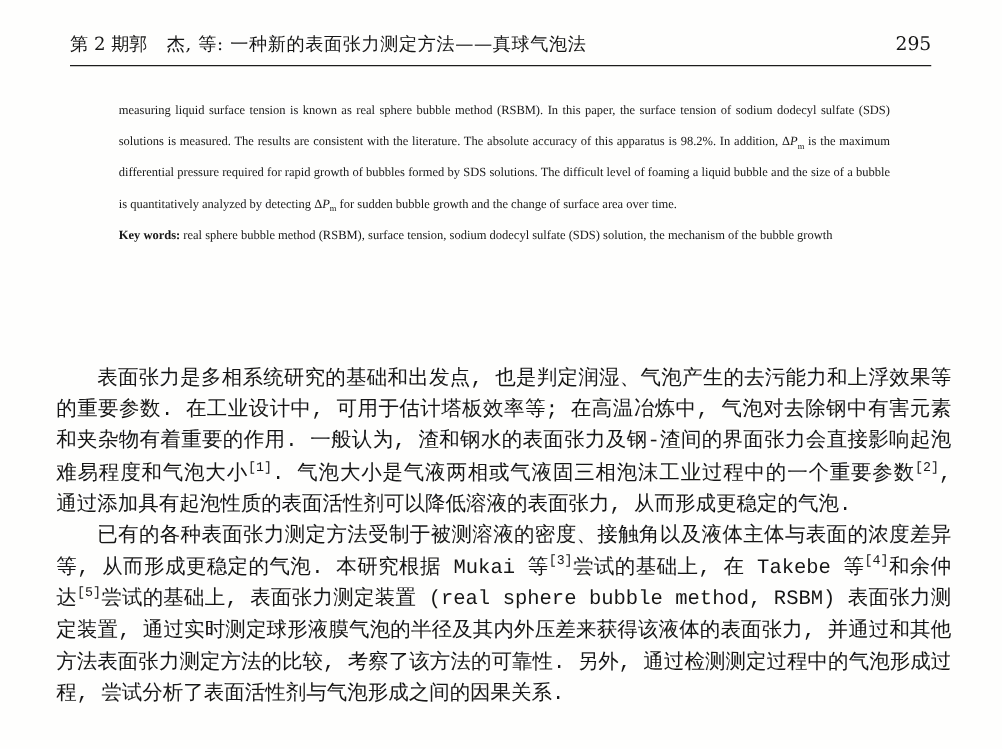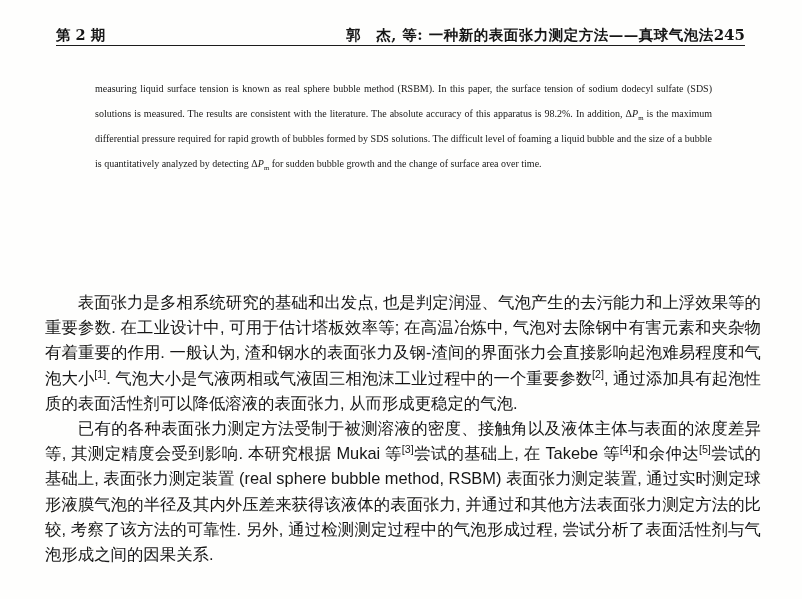--- a/index.html
+++ b/index.html
@@ -15,27 +15,27 @@
   }
   
   .header {
     position: absolute;
     top: 26px;
     left: 56px;
     right: 57px;
     display: flex;
     align-items: baseline;
     font-size: 14.5px;
+    padding-bottom: 7px;
     border-bottom: 1.6px solid #1c1c1c;
-    font-weight: bold;
   }
   .header .issue { white-space: nowrap; }
   .header .running-title {
     flex: 1;
-    text-align: right;
+    text-align: left;
     letter-spacing: 0.5px;
     white-space: nowrap;
   }
   .header .pageno { white-space: nowrap; font-size: 15px; }
   
   .abstract-block {
     position: absolute;
     top: 76px;
     left: 95px;
     width: 617px;
@@ -54,42 +54,43 @@
   .keywords strong { font-weight: bold; }
   
   .cn-body {
     position: absolute;
     top: 290px;
     left: 45px;
     width: 716px;
     font-size: 16.4px;
     line-height: 25.2px;
     text-align: justify;
-    font-family: Liberation Sans, sans-serif;
+    font-family: Liberation Mono, monospace;
   }
   .cn-body p { text-indent: 2em; text-align: justify; }
   .cn-body sup {
     font-size: 0.65em;
     line-height: 0;
     vertical-align: super;
   }
 </style>
 </head>
 <body>
 
 <div class="page">
 
   <div class="header">
     <span class="issue">第 2 期</span>
     <span class="running-title">郭　杰, 等: 一种新的表面张力测定方法——真球气泡法</span>
-    <span class="pageno">245</span>
+    <span class="pageno">295</span>
   </div>
 
   <div class="abstract-block">
     <p><span>measuring liquid surface tension is known as real sphere bubble method (RSBM). In this paper, the surface tension of sodium dodecyl sulfate (SDS) solutions is measured. The results are consistent with the literature. The absolute accuracy of this apparatus is 98.2%. In addition, Δ</span><span class="it">P</span><sub>m</sub><span> is the maximum differential pressure required for rapid growth of bubbles formed by SDS solutions. The difficult level of foaming a liquid bubble and the size of a bubble is quantitatively analyzed by detecting Δ</span><span class="it">P</span><sub>m</sub><span> for sudden bubble growth and the change of surface area over time.</span></p>
+    <p class="keywords"><strong>Key words:</strong><span> real sphere bubble method (RSBM), surface tension, sodium dodecyl sulfate (SDS) solution, the mechanism of the bubble growth</span></p>
   </div>
 
   <div class="cn-body">
     <p><span>表面张力是多相系统研究的基础和出发点, 也是判定润湿、气泡产生的去污能力和上浮效果等的重要参数. 在工业设计中, 可用于估计塔板效率等; 在高温冶炼中, 气泡对去除钢中有害元素和夹杂物有着重要的作用. 一般认为, 渣和钢水的表面张力及钢-渣间的界面张力会直接影响起泡难易程度和气泡大小</span><sup>[1]</sup><span>. 气泡大小是气液两相或气液固三相泡沫工业过程中的一个重要参数</span><sup>[2]</sup><span>, 通过添加具有起泡性质的表面活性剂可以降低溶液的表面张力, 从而形成更稳定的气泡.</span></p>
-    <p><span>已有的各种表面张力测定方法受制于被测溶液的密度、接触角以及液体主体与表面的浓度差异等, 其测定精度会受到影响. 本研究根据 Mukai 等</span><sup>[3]</sup><span>尝试的基础上, 在 Takebe 等</span><sup>[4]</sup><span>和余仲达</span><sup>[5]</sup><span>尝试的基础上, 表面张力测定装置 (real sphere bubble method, RSBM) 表面张力测定装置, 通过实时测定球形液膜气泡的半径及其内外压差来获得该液体的表面张力, 并通过和其他方法表面张力测定方法的比较, 考察了该方法的可靠性. 另外, 通过检测测定过程中的气泡形成过程, 尝试分析了表面活性剂与气泡形成之间的因果关系.</span></p>
+    <p><span>已有的各种表面张力测定方法受制于被测溶液的密度、接触角以及液体主体与表面的浓度差异等, 从而形成更稳定的气泡. 本研究根据 Mukai 等</span><sup>[3]</sup><span>尝试的基础上, 在 Takebe 等</span><sup>[4]</sup><span>和余仲达</span><sup>[5]</sup><span>尝试的基础上, 表面张力测定装置 (real sphere bubble method, RSBM) 表面张力测定装置, 通过实时测定球形液膜气泡的半径及其内外压差来获得该液体的表面张力, 并通过和其他方法表面张力测定方法的比较, 考察了该方法的可靠性. 另外, 通过检测测定过程中的气泡形成过程, 尝试分析了表面活性剂与气泡形成之间的因果关系.</span></p>
   </div>
 
 </div>
 
 </body></html>

